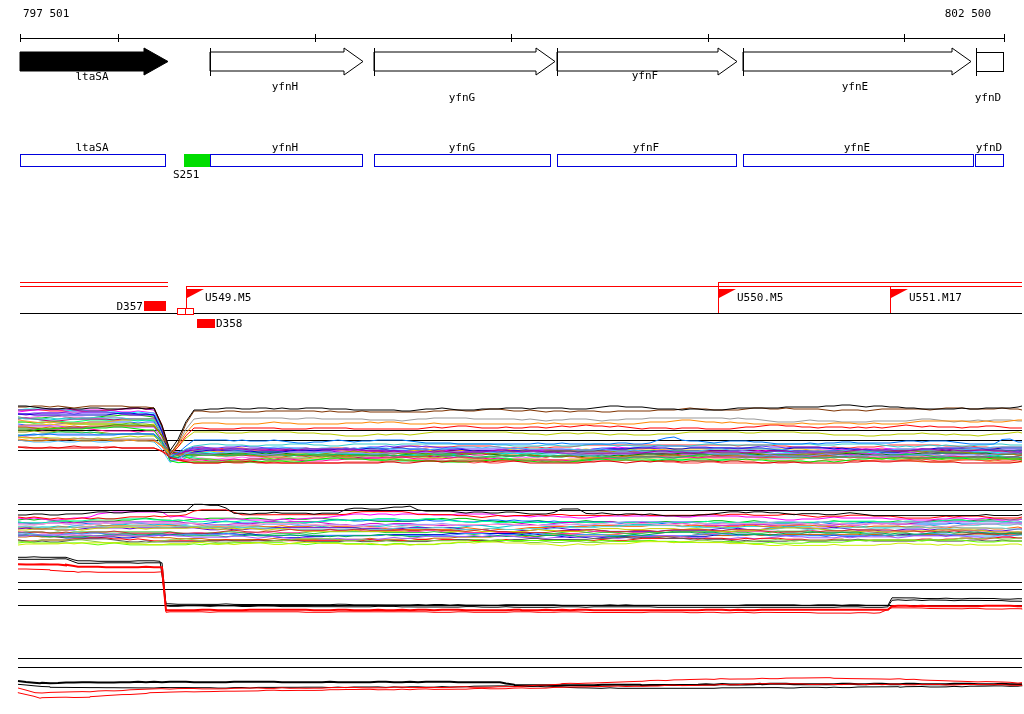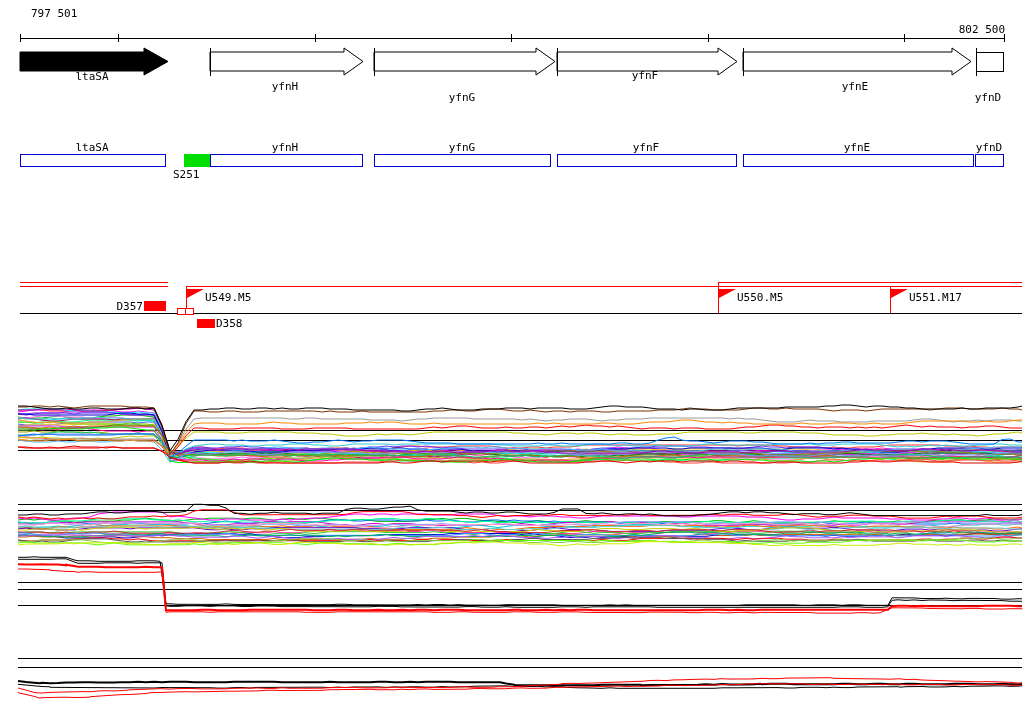--- a/index.html
+++ b/index.html
@@ -1,20 +1,20 @@
 <!DOCTYPE html>
 <html><head>
 <meta charset="utf-8">
 <style>
   html,body{margin:0;padding:0;background:#ffffff;}
   .stage{position:relative;width:1024px;height:714px;background:#fff;overflow:hidden;
          font-family:"DejaVu Sans Mono","Liberation Mono",monospace;}
   .coord{position:absolute;top:7px;font-size:11px;color:#000;white-space:pre;}
-  .coord.left{left:31px;}
-  .coord.right{right:19px;margin-top:16px;}
+  .coord.left{left:23px;}
+  .coord.right{right:33px;}
   svg{position:absolute;left:0;top:0;}
   svg text{font-family:"DejaVu Sans Mono","Liberation Mono",monospace;font-size:11px;fill:#000;}
 </style>
 </head>
 <body>
 
 <div class="stage">
   <div class="coord left">797 501</div>
   <div class="coord right">802 500</div>
   <svg id="cv" width="1024" height="714">

